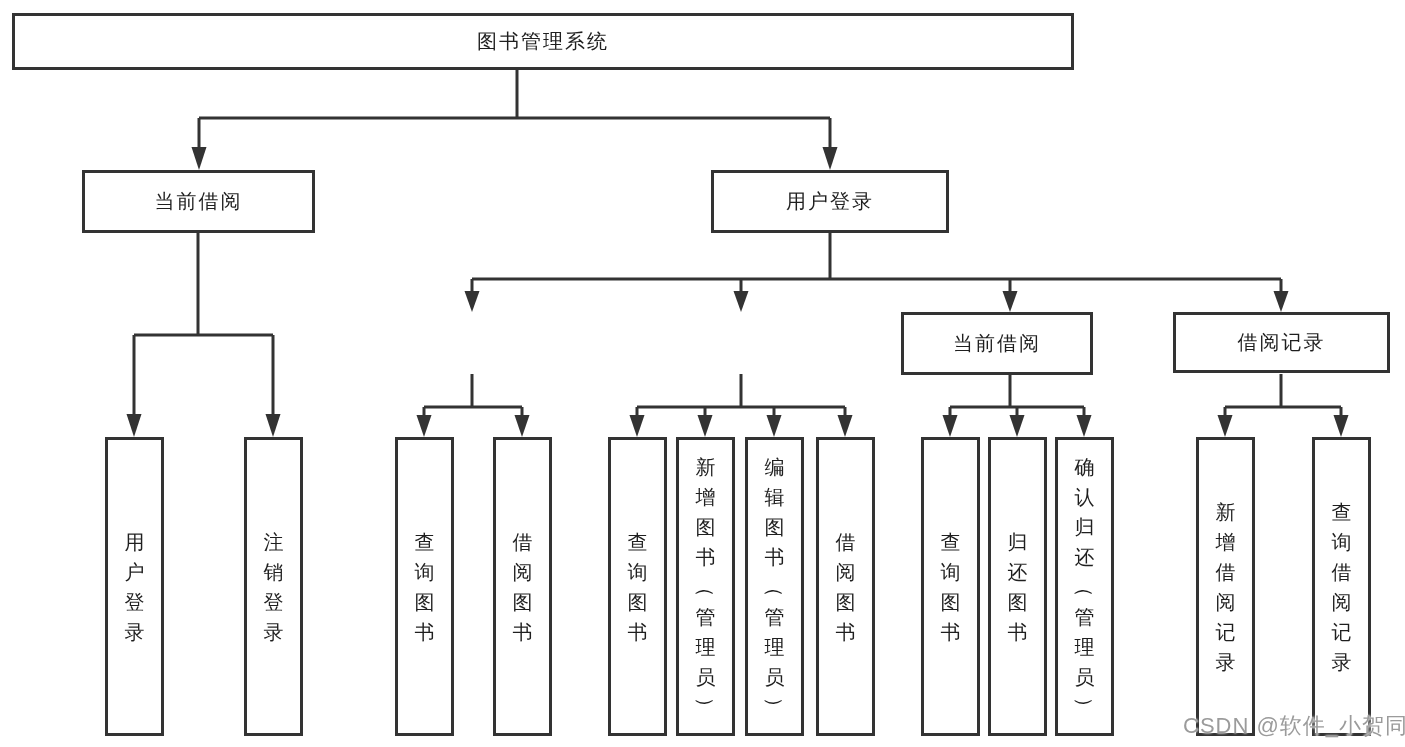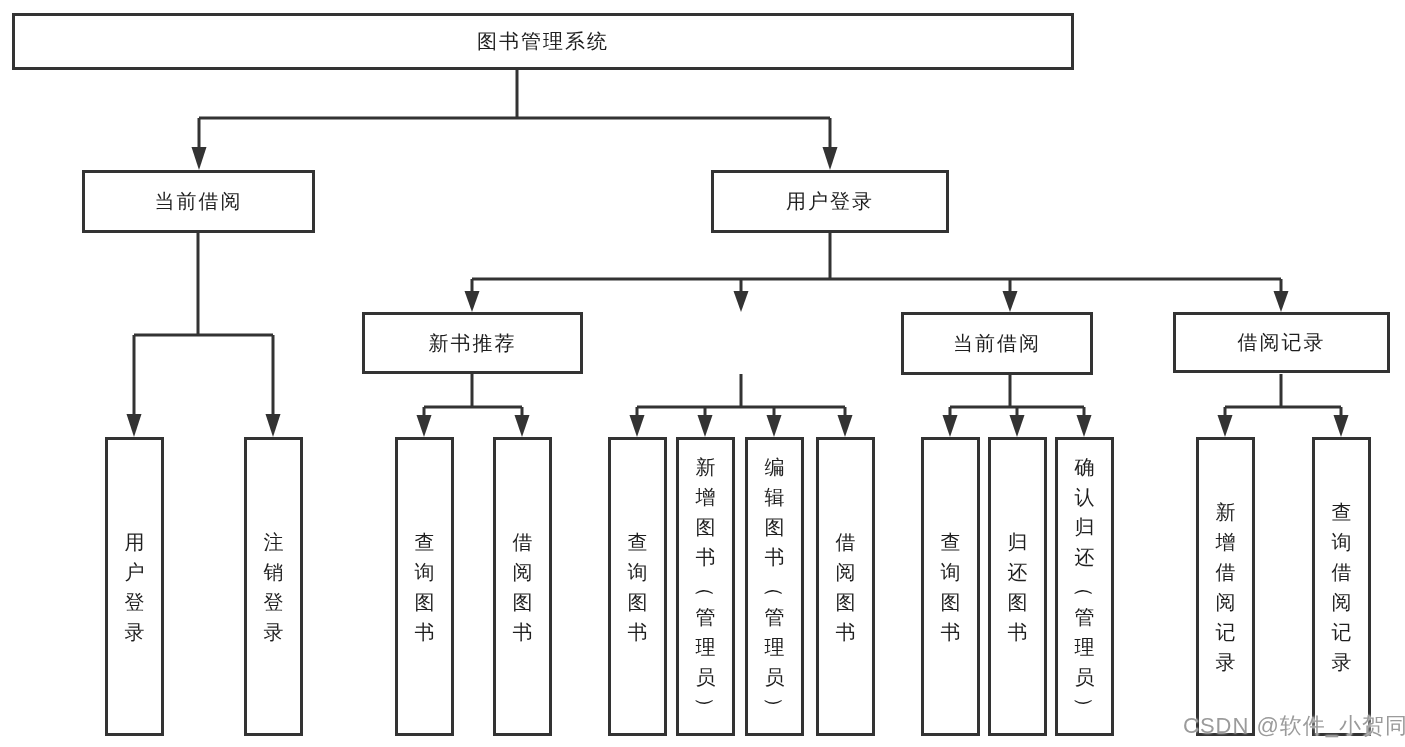--- a/index.html
+++ b/index.html
@@ -146,21 +146,20 @@
       <polygon points="1217.5,415 1232.5,415 1225,437"></polygon>
       <polygon points="1333.5,415 1348.5,415 1341,437"></polygon>
     </g>
   </svg>
 
   <div class="node" style="left:12px;top:13px;width:1062px;height:57px">图书管理系统</div>
 
   <div class="node" style="left:82px;top:170px;width:233px;height:63px">当前借阅</div>
   <div class="node" style="left:711px;top:170px;width:238px;height:63px">用户登录</div>
 
-  <div class="node" style="left:362px;top:312px;width:221px;height:62px">新书推荐</div>
   <div class="node" style="left:901px;top:312px;width:192px;height:63px">当前借阅</div>
   <div class="node" style="left:1173px;top:312px;width:217px;height:61px">借阅记录</div>
 
   <div class="node v vtext" style="left:105px;top:437px;width:59px;height:299px">
       <span>用</span>
       <span>户</span>
       <span>登</span>
       <span>录</span>
     </div>
   <div class="node v vtext" style="left:244px;top:437px;width:59px;height:299px">

